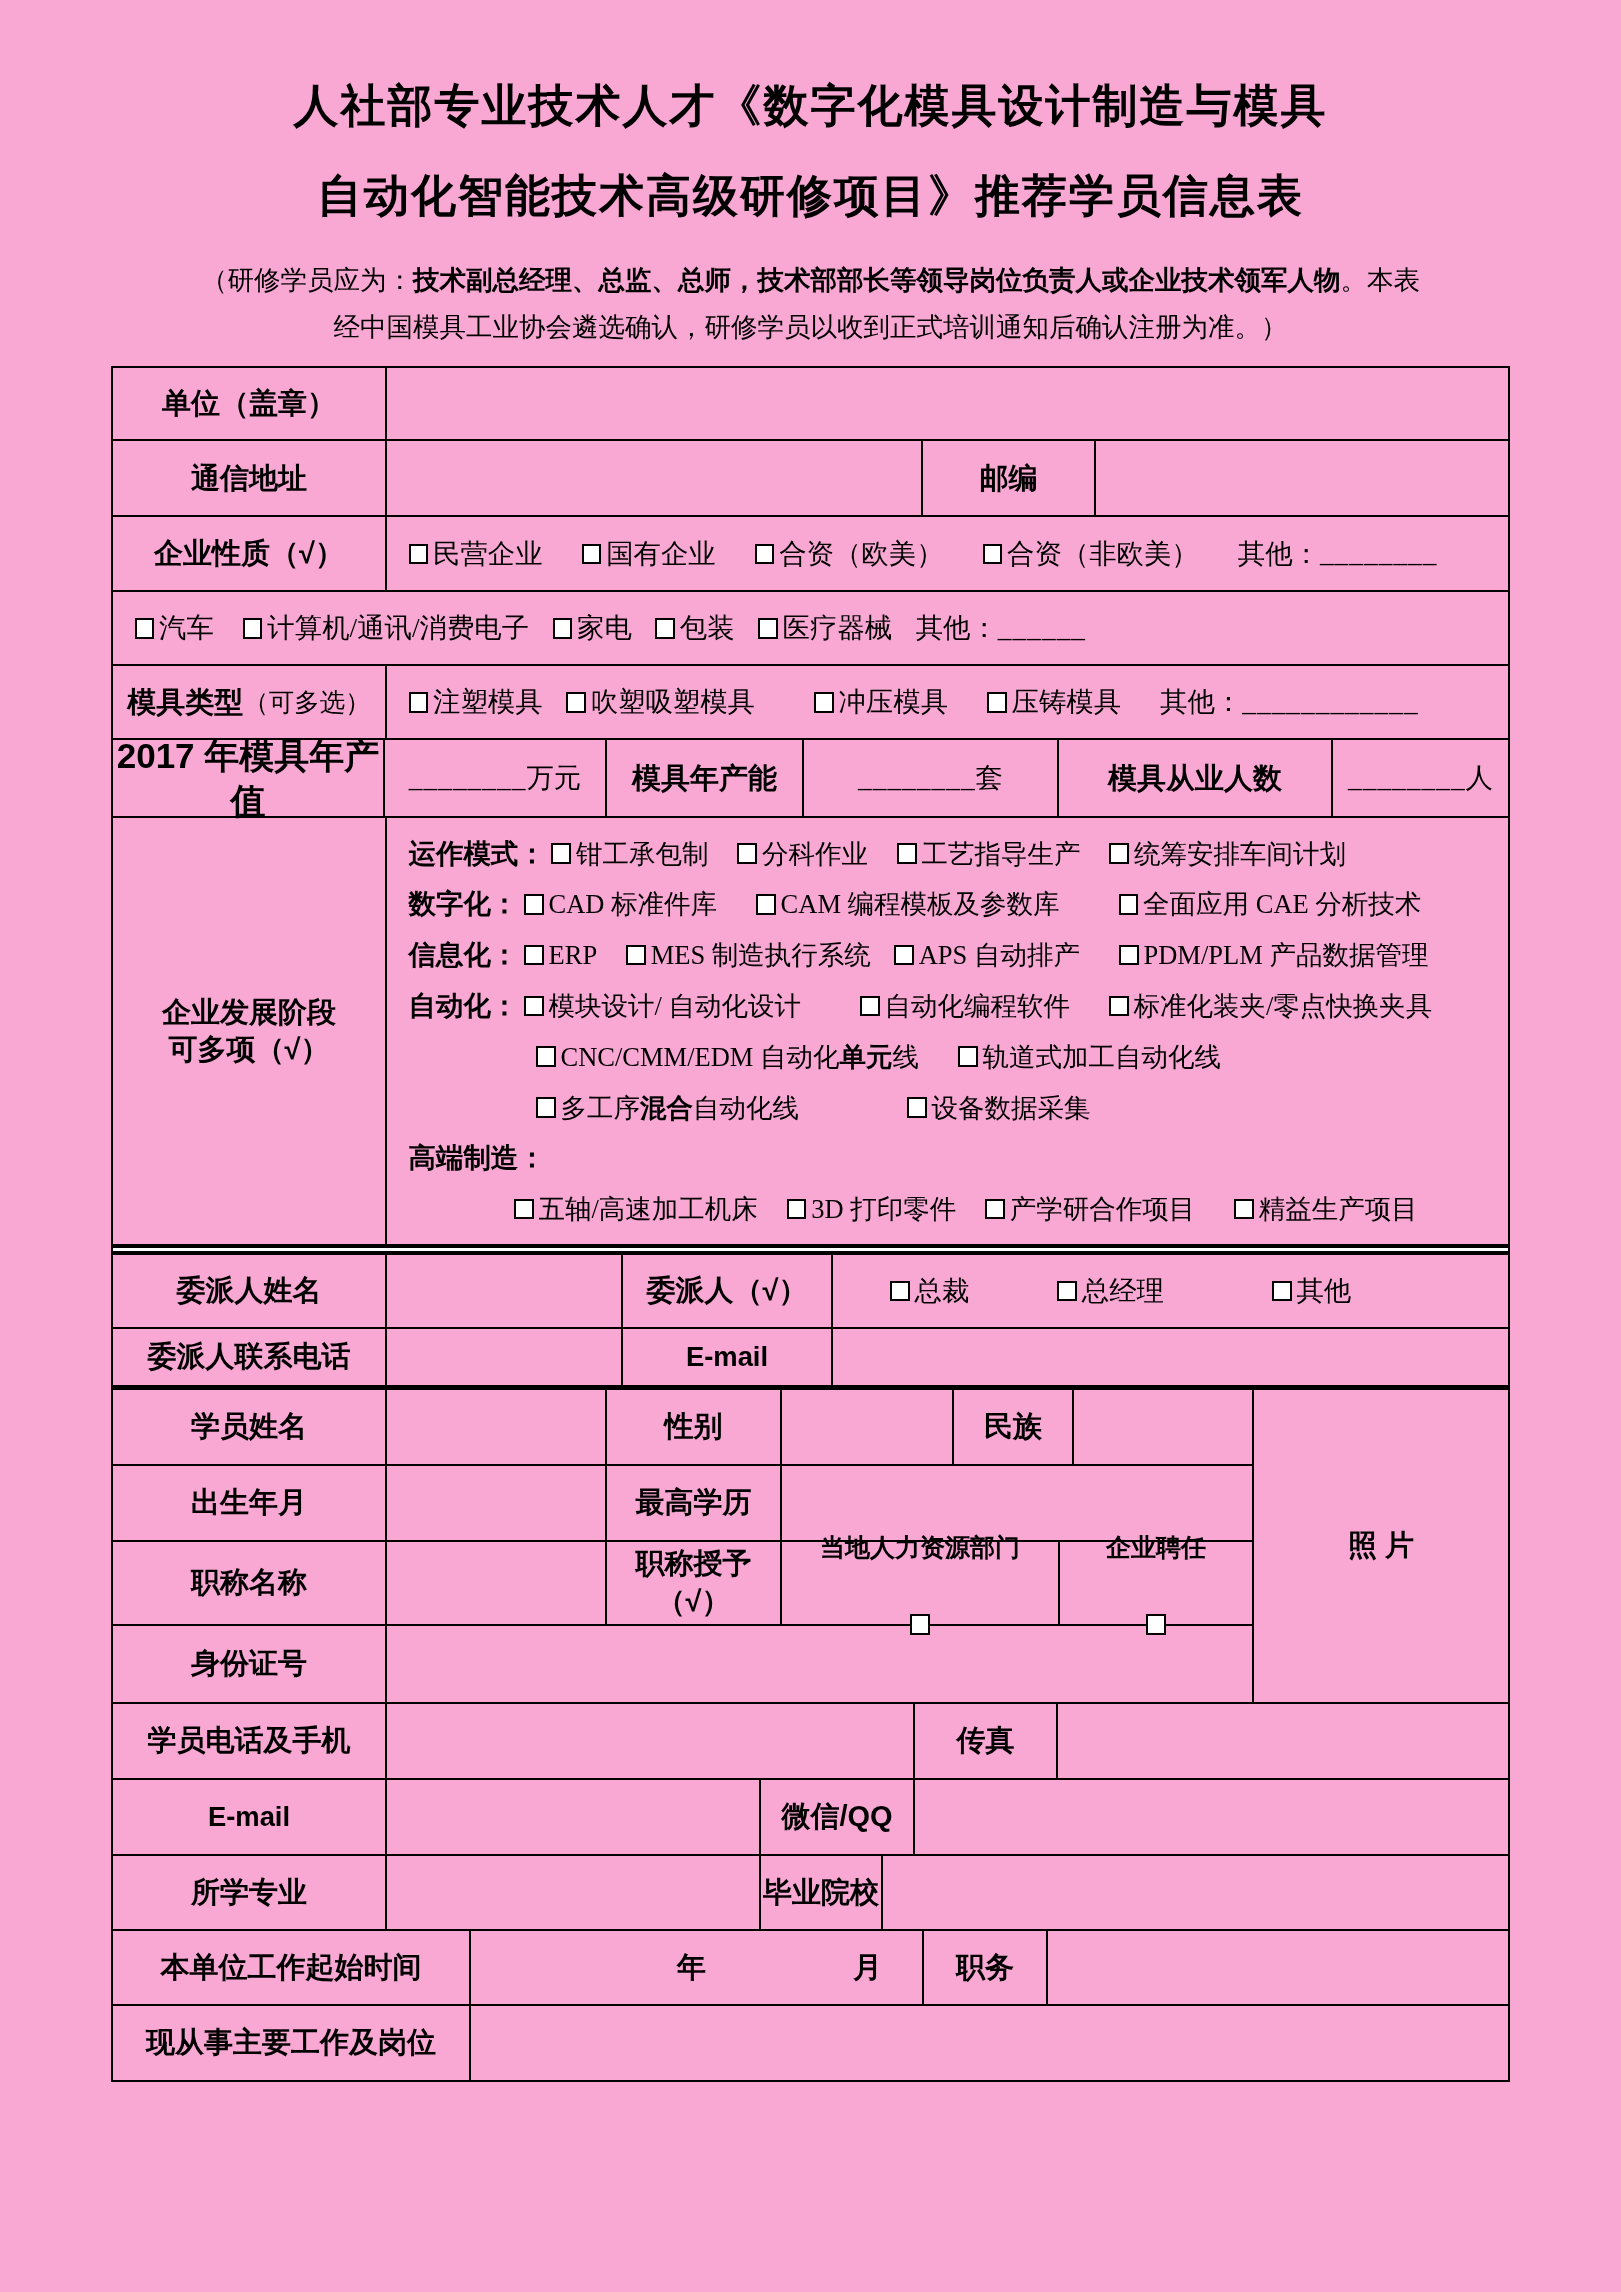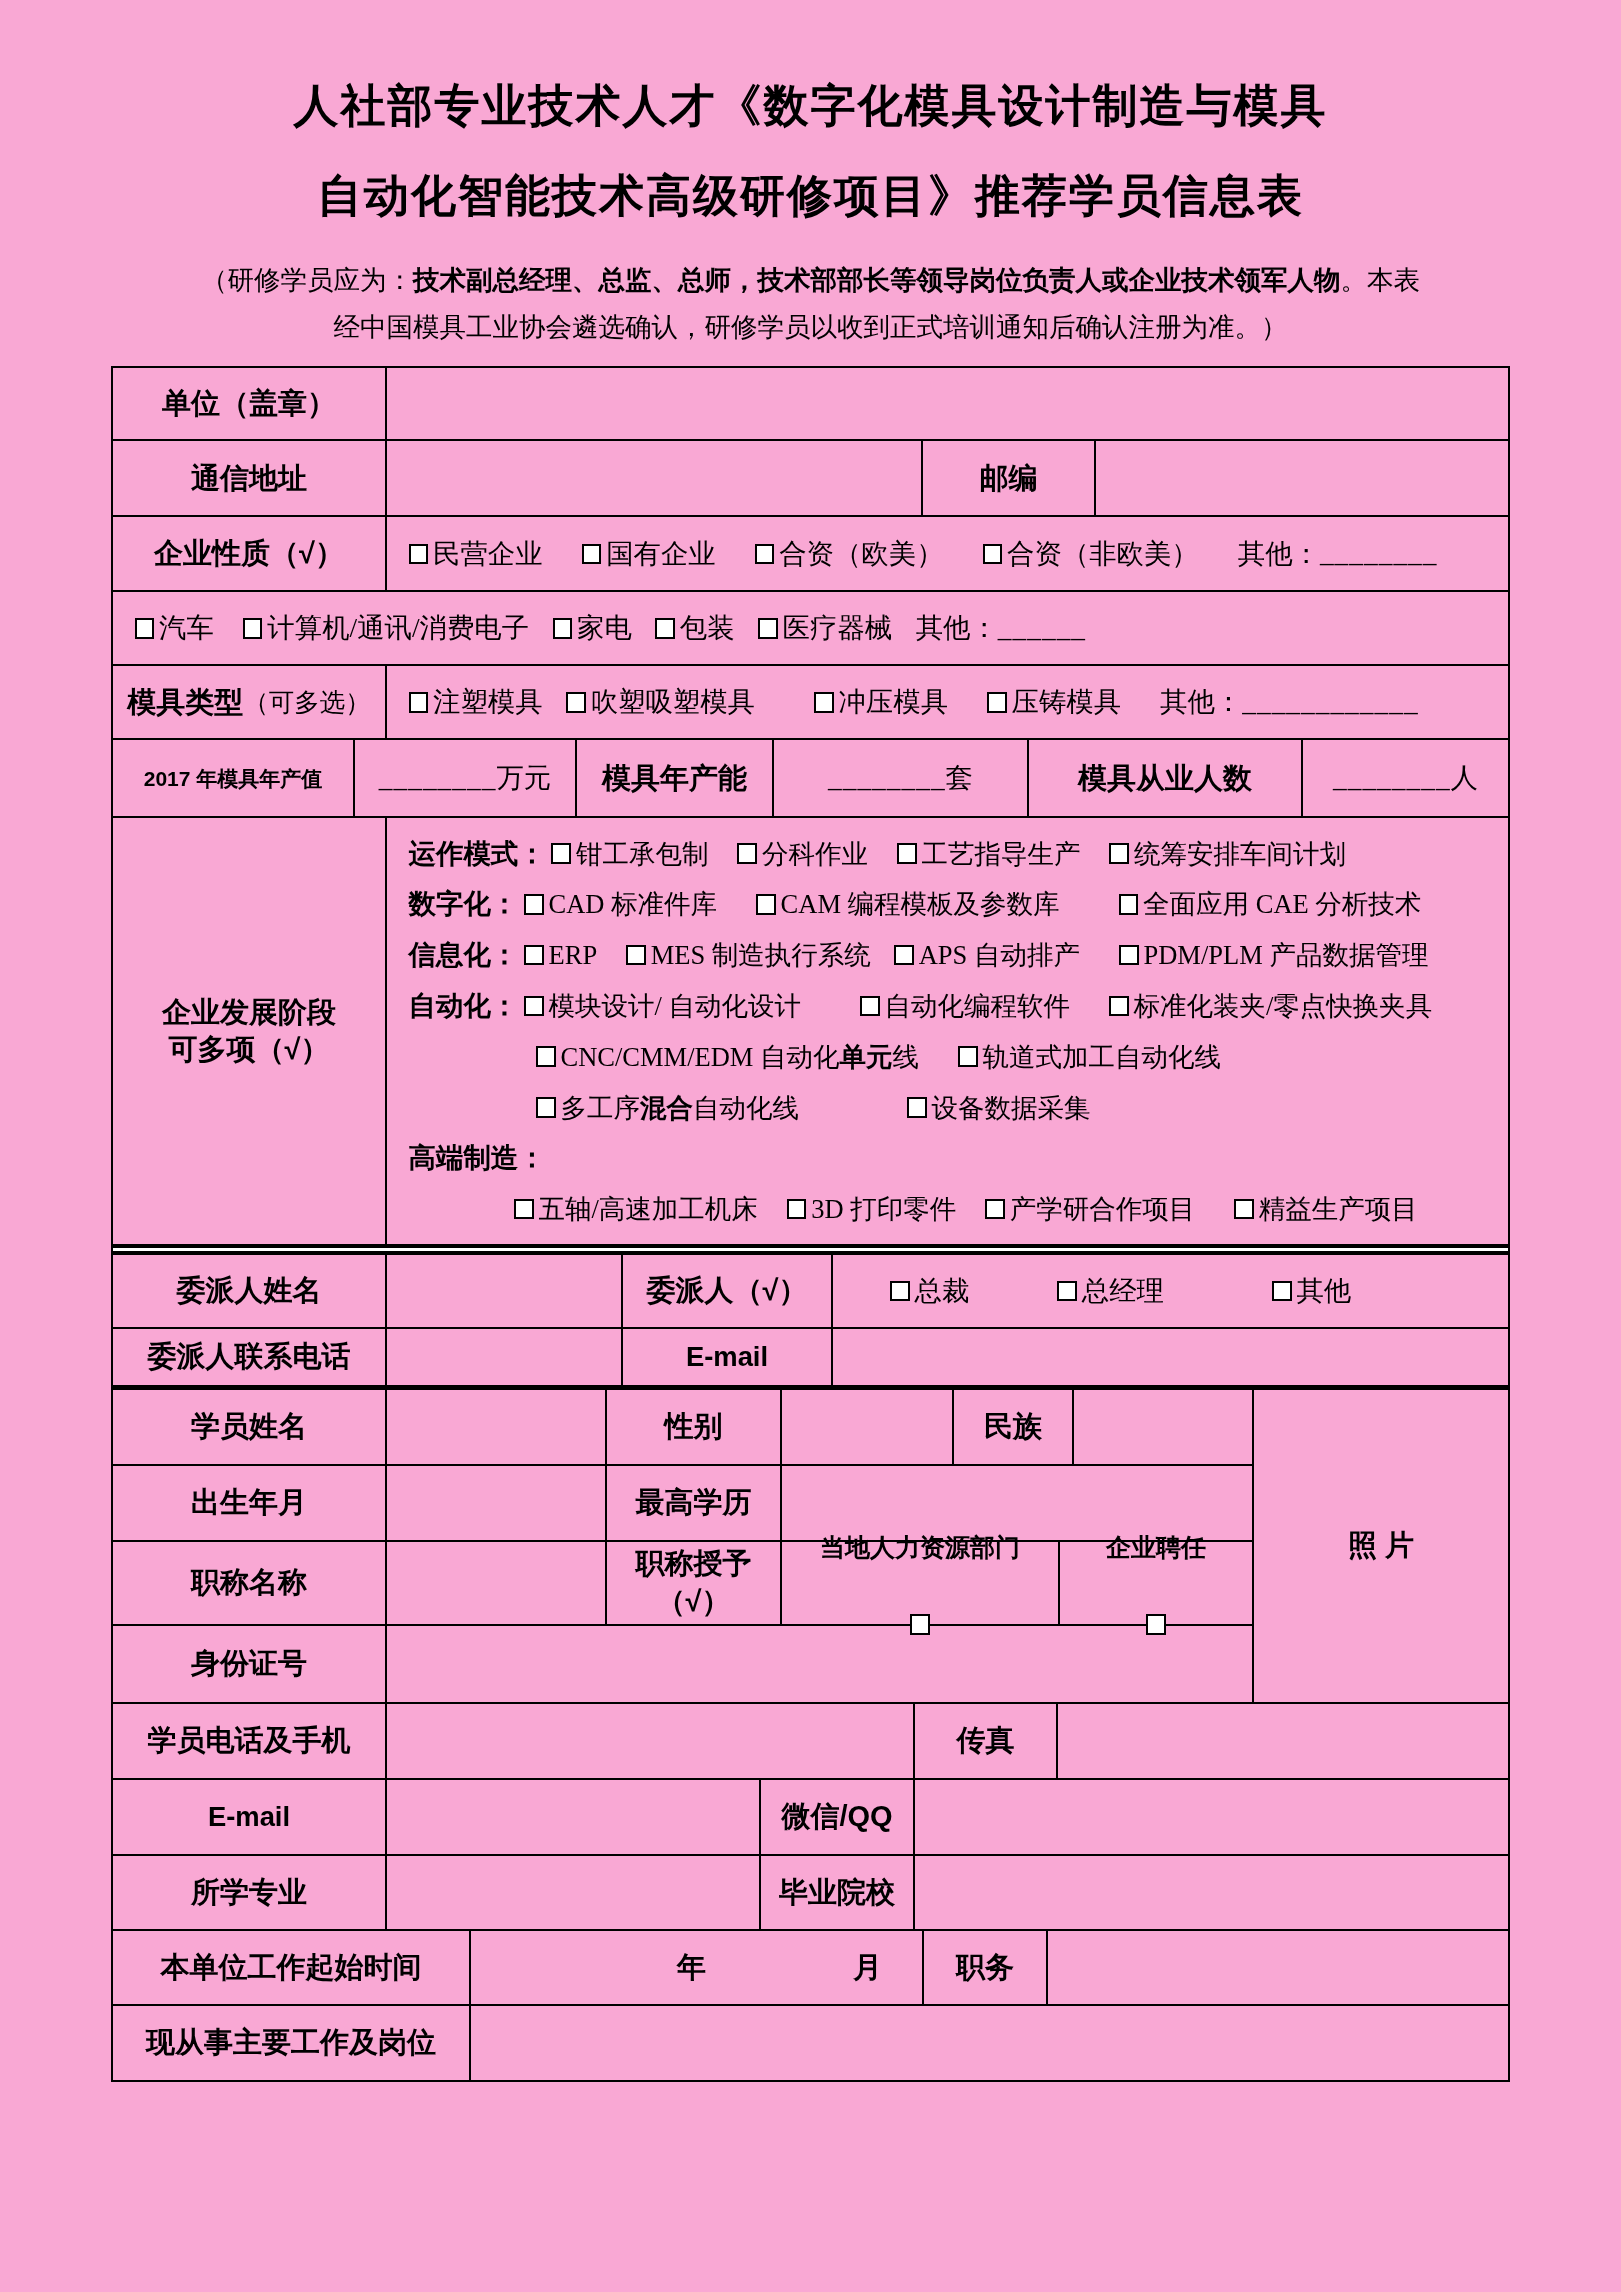--- a/index.html
+++ b/index.html
@@ -173,21 +173,21 @@
             <span class="cb"></span>
             <span>压铸模具</span>
           </span>
           <span class="gap40"></span>
         <span>其他：</span>
         <span class="blank">____________</span>
       </div>
     </div>
 
     <div class="row" style="height:78px">
-      <div class="cell label" style="width:242px; font-size:21px">2017 年模具年产值</div>
+      <div class="cell label" style="width:272px; font-size:35px">2017 年模具年产值</div>
       <div class="cell" style="width:222px; justify-content:center; font-size:27.4px">
         <span class="blank">________</span>
           <span>万元</span>
       </div>
       <div class="cell label" style="width:197px">模具年产能</div>
       <div class="cell" style="width:255px; justify-content:center; font-size:27.4px">
         <span class="blank">________</span>
           <span>套</span>
       </div>
       <div class="cell label" style="width:274px">模具从业人数</div>
@@ -415,21 +415,21 @@
     <div class="row" style="height:76px">
       <div class="cell label latin" style="width:274px">E-mail</div>
       <div class="cell value" style="width:374px"></div>
       <div class="cell label" style="width:154px">微信/QQ</div>
       <div class="cell value nr" style="flex:1"></div>
     </div>
 
     <div class="row" style="height:75px">
       <div class="cell label" style="width:274px">所学专业</div>
       <div class="cell value" style="width:374px"></div>
-      <div class="cell label" style="width:154px">毕业院校</div>
+      <div class="cell label" style="width:122px">毕业院校</div>
       <div class="cell value nr" style="flex:1"></div>
     </div>
 
     <div class="row" style="height:75px">
       <div class="cell label" style="width:358px">本单位工作起始时间</div>
       <div class="cell ym" style="width:453px; padding-left:206px">
         <span>年</span>
         <span style="width:147px; flex:none"></span>
         <span>月</span>
       </div>

